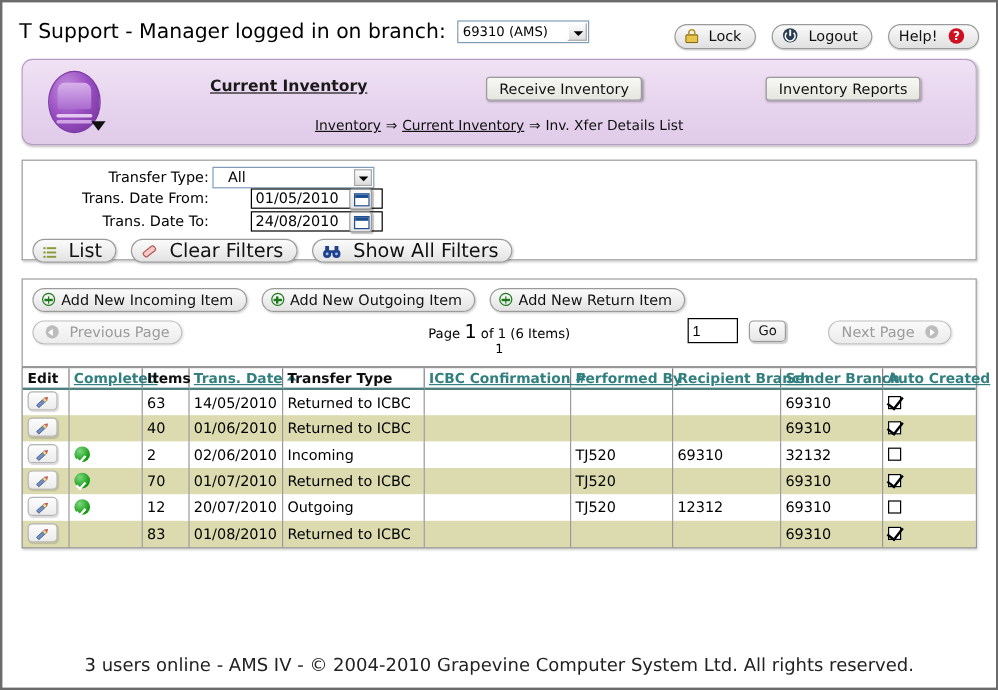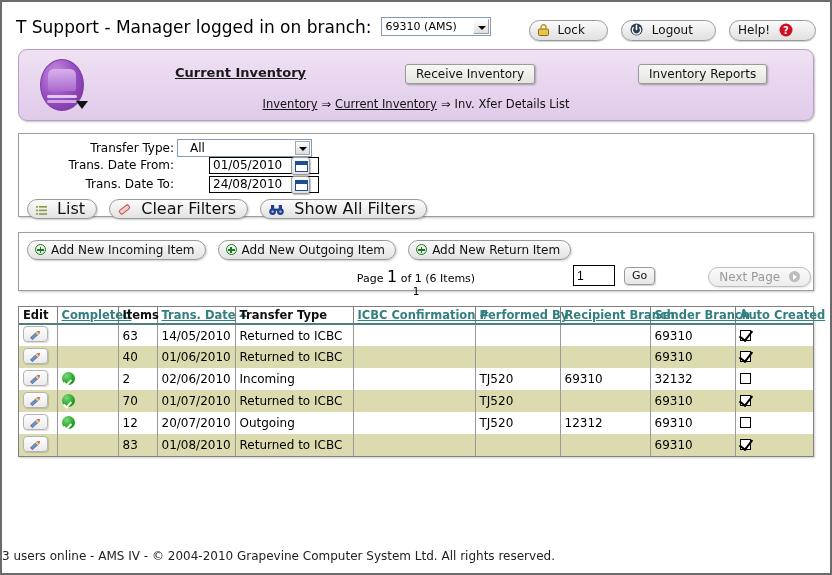--- a/index.html
+++ b/index.html
@@ -49,21 +49,21 @@
   .branch-select .arrowbox:after {
     content:""; position:absolute; left:4px; top:6px;
     border-left:4px solid transparent; border-right:4px solid transparent;
     border-top:4px solid #000;
   }
 
   .topbtns { position: absolute; right: 14px; top: 18px; }
   .tbtn {
     display: inline-block;
     height: 21px; line-height: 19px;
-    padding: 0 22px 0 8px;
+    padding: 0 11px 0 8px;
     margin-left: 8px;
     border: 1px solid #9a9a9a;
     border-radius: 11px;
     background: linear-gradient(#fbfbfb 0%, #ededed 50%, #e0e0e0 100%);
     font-size: 12px; color: #111;
     box-shadow: 0 1px 1px rgba(0,0,0,.18);
     vertical-align: middle;
     white-space: nowrap;
   }
   .tbtn .gl { display:inline-block; vertical-align:-2px; margin-right:5px; }
@@ -187,21 +187,21 @@
     border-radius:10px;
     background: linear-gradient(#fbfbfb 0%, #efefef 50%, #e2e2e2 100%);
     font-size:16px; color:#111;
     box-shadow: 1px 1px 2px rgba(0,0,0,.2);
     white-space:nowrap;
     vertical-align: middle;
   }
   .gbtn .gl { display:inline-block; vertical-align:-2px; margin-right:5px; }
 
   
-  #action-panel { top:230px; height:59px; }
+  #action-panel { top:230px; height:74px; }
   .addrow { position:absolute; left:8px; top:6px; }
   .addbtn {
     display:inline-block;
     height:20px; line-height:18px;
     padding:0 10px 0 7px; margin-right:7px;
     border:1px solid #9a9a9a; border-radius:10px;
     background: linear-gradient(#fbfbfb 0%, #efefef 50%, #e2e2e2 100%);
     font-size:12px; color:#111;
     box-shadow:1px 1px 2px rgba(0,0,0,.2);
     white-space:nowrap;
@@ -219,21 +219,21 @@
   .pagerow { position:absolute; left:0; right:0; top:32px; height:28px; }
   .pbtn {
     position:absolute; height:20px; line-height:18px;
     padding:0 10px; border:1px solid #bdbdbd; border-radius:10px;
     background: linear-gradient(#fafafa,#ececec);
     font-size:12px; color:#9a9a9a;
     box-shadow:1px 1px 2px rgba(0,0,0,.12);
     white-space:nowrap;
   }
   #prev-page-button { left:8px; top:2px; }
-  #next-page-button { right:2px; top:2px; }
+  #next-page-button { right:20px; top:2px; }
   .circ {
     display:inline-block; width:11px; height:11px; border-radius:50%;
     background:#bcbcbc; position:relative; vertical-align:-1px;
   }
   .circ:after {
     content:""; position:absolute; top:2.5px;
     border-top:3px solid transparent; border-bottom:3px solid transparent;
   }
   .circ.l:after { left:2px; border-right:4px solid #fff; }
   .circ.r:after { left:4px; border-left:4px solid #fff; }
@@ -317,21 +317,21 @@
   }
   .sortarrow {
     display:inline-block; margin-left:3px;
     border-left:4px solid transparent; border-right:4px solid transparent;
     border-bottom:5px solid #317f7f; vertical-align:2px;
   }
 
   
   .footer {
     position:absolute; left:0; right:0; bottom:10px;
-    font-size:12px; color:#222;
+    text-align:center; font-size:15px; color:#222;
     font-family:"DejaVu Sans","Liberation Sans",sans-serif;
   }
 </style>
 </head>
 <body>
 
 <div class="page">
 
   <div class="topbar">
     <span class="topbar-text">T Support - Manager logged in on branch:</span>
@@ -466,20 +466,24 @@
       </span>
       <span class="addbtn">
         <span class="plus"></span><span>Add New Outgoing Item</span>
       </span>
       <span class="addbtn">
         <span class="plus"></span><span>Add New Return Item</span>
       </span>
     </div>
 
     <div class="pagerow">
+      <span class="pbtn" id="prev-page-button">
+        <span class="circ l"></span>
+        <span style="margin-left:5px;">Previous Page</span>
+      </span>
 
       <div class="pageinfo">
         <div>
           <span>Page</span>
           <span class="big">1</span>
           <span>of 1 (6 Items)</span>
         </div>
         <div class="pagenum-line">
           <a href="#">1</a>
         </div>

